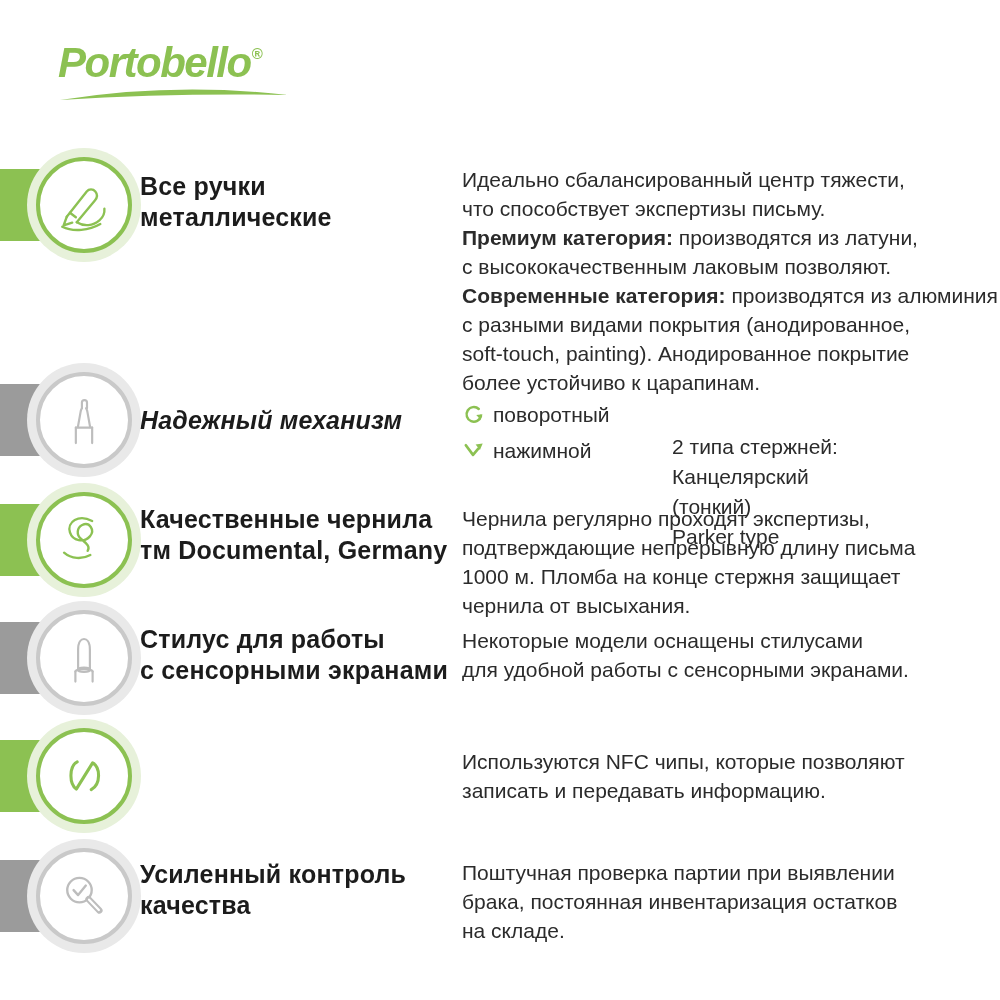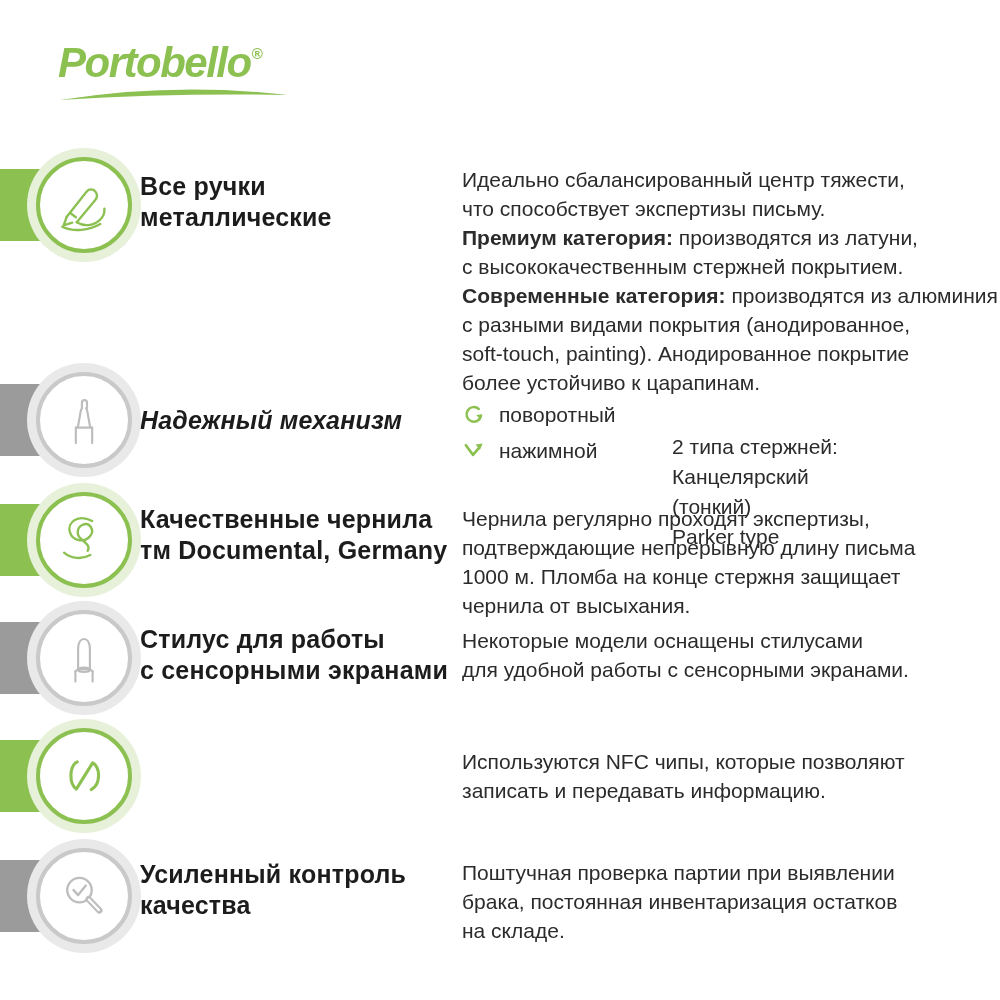--- a/index.html
+++ b/index.html
@@ -46,21 +46,21 @@
 
   .body-text{
     position:absolute;left:462px;width:540px;margin:0;
     font-size:21px;line-height:29px;color:var(--text-body,#2B2B2B);white-space:pre-line;
   }
   .r1 .body-text{top:8px}.r3 .body-text{top:12px}.r4 .body-text{top:16px}.r5 .body-text{top:19px}.r6 .body-text{top:10px}
   .bold{font-weight:700;}
 
   
   .bullets{position:absolute;left:462px;top:30px;z-index:2;}
-  .bullet{display:flex;align-items:center;gap:14px;height:26px;margin-bottom:10px;color:var(--green,#8CC152);}
+  .bullet{display:flex;align-items:center;gap:8px;height:26px;margin-bottom:10px;color:var(--green,#8CC152);}
   .bullet-label{font-size:21px;color:var(--text-body,#2B2B2B);}
   .refill{position:absolute;left:672px;top:28px;font-size:21px;line-height:30px;color:var(--text-body,#2B2B2B);}
   .refill-title{font-weight:400;margin-top:32px;}
   .refill-items{white-space:pre-line;}
 </style>
 </head>
 <body>
 
 <div class="stage">
 
@@ -82,21 +82,21 @@
           <path d="M24 51 C32 56 42 55 49 49 C53 45.5 55 41 54.5 36"></path>
           <path d="M8 56 C20 62 38 60 50 53"></path>
         </g>
       </svg>
     </div>
     <h2 class="heading">Все ручки
 металлические</h2>
     <p class="body-text"><span>Идеально сбалансированный центр тяжести,
 что способствует экспертизы письму.
 </span><span class="bold">Премиум категория:</span><span> производятся из латуни,
-с высококачественным стержней покрытием.
+с высококачественным лаковым позволяют.
 </span><span class="bold">Современные категория:</span><span> производятся из алюминия
 с разными видами покрытия (анодированное,
 soft-touch, painting). Анодированное покрытие
 более устойчиво к царапинам.</span></p>
   </section>
 
   <section class="row r2 gray row-center">
     <div class="bar"></div>
     <div class="circle">
       <svg class="icon-svg" width="58" height="58" viewBox="0 0 64 64">

